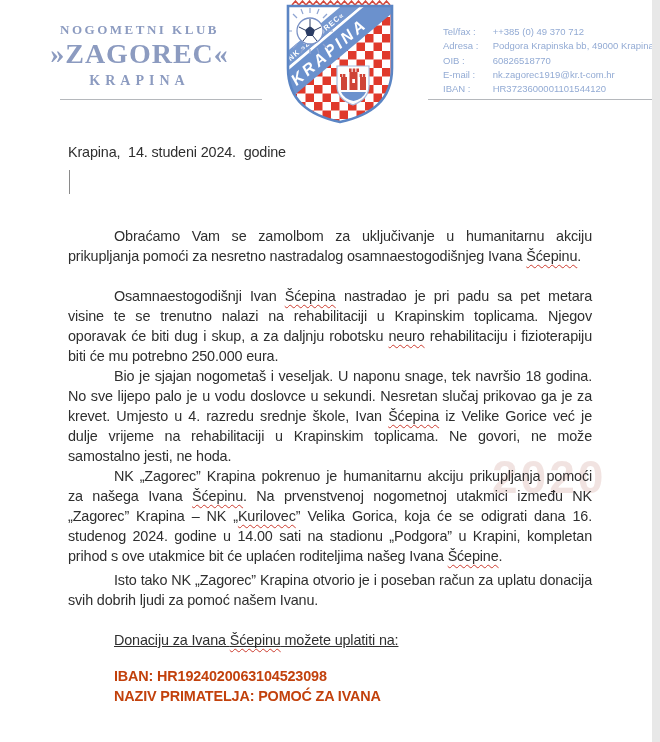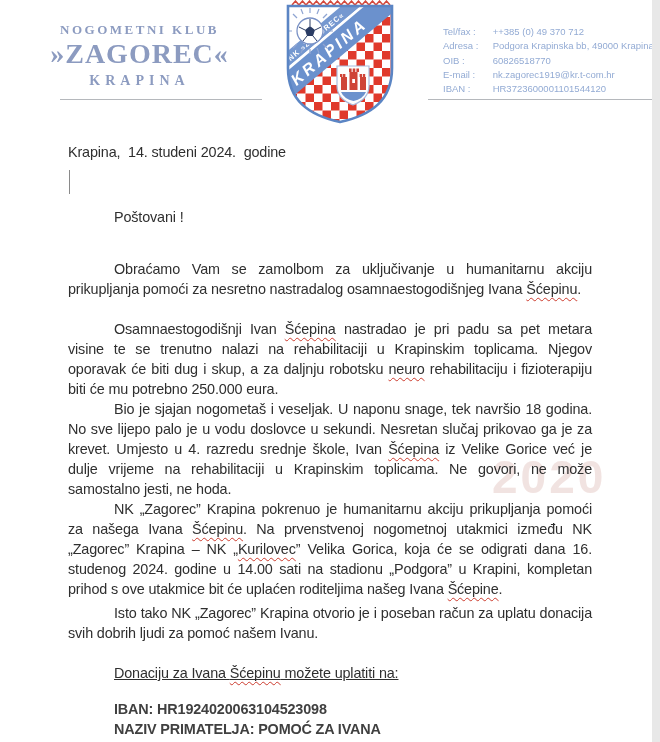--- a/index.html
+++ b/index.html
@@ -29,21 +29,21 @@
         line-height:20px;color:#2f2f2f;letter-spacing:-0.15px;}
   .dateline{margin-top:20px;white-space:pre-wrap;}
   .cursor{margin-top:8px;margin-left:1px;width:1px;height:24px;background:#8a8a8a;}
   .salutation{margin-top:13px;padding-left:46px;}
   .paras{margin:0;}
   .para{margin:0;text-align:justify;text-indent:46px;}
   .para:nth-child(1){margin-top:32px;}
   .para:nth-child(2){margin-top:20px;}
   .para:nth-child(5){margin-top:4px;}
   .donation{margin-top:20px;padding-left:46px;text-decoration:underline;}
-  .account{margin-top:16px;padding-left:46px;font-weight:bold;color:#404040;}
+  .account{margin-top:16px;padding-left:46px;font-weight:bold;color:#c2410c;}
   .sq{text-decoration:underline wavy #cc3b2e 1px;text-underline-offset:3px;
       text-decoration-skip-ink:none;}
 
   
   .watermark{position:absolute;left:492px;top:450px;font-size:46px;font-weight:bold;
              color:#e7cdc9;opacity:.55;letter-spacing:3px;pointer-events:none;}
 </style>
 </head>
 <body>
 
@@ -153,21 +153,20 @@
   </div>
 
   <div class="rule rule-left"></div>
   <div class="rule rule-right"></div>
 
   <div class="watermark">2020</div>
 
   <div class="body">
     <div class="dateline">Krapina,  14. studeni 2024.  godine</div>
     <div class="cursor"></div>
-    <div class="salutation">Poštovani !</div>
 
     <div class="paras" id="paras">
         <p class="para">Obraćamo Vam se zamolbom za uključivanje u humanitarnu akciju prikupljanja pomoći za nesretno nastradalog osamnaestogodišnjeg Ivana <span class="sq">Šćepinu</span>.</p>
         <p class="para">Osamnaestogodišnji Ivan <span class="sq">Šćepina</span> nastradao je pri padu sa pet metara visine te se trenutno nalazi na rehabilitaciji u Krapinskim toplicama. Njegov oporavak će biti dug i skup, a za daljnju robotsku <span class="sq">neuro</span> rehabilitaciju i fizioterapiju biti će mu potrebno 250.000 eura.</p>
         <p class="para">Bio je sjajan nogometaš i veseljak. U naponu snage, tek navršio 18 godina. No sve lijepo palo je u vodu doslovce u sekundi. Nesretan slučaj prikovao ga je za krevet. Umjesto u 4. razredu srednje škole, Ivan <span class="sq">Šćepina</span> iz Velike Gorice već je dulje vrijeme na rehabilitaciji u Krapinskim toplicama. Ne govori, ne može samostalno jesti, ne hoda.</p>
         <p class="para">NK „Zagorec” Krapina pokrenuo je humanitarnu akciju prikupljanja pomoći za našega Ivana <span class="sq">Šćepinu</span>. Na prvenstvenoj nogometnoj utakmici između NK „Zagorec” Krapina – NK „<span class="sq">Kurilovec</span>” Velika Gorica, koja će se odigrati dana 16. studenog 2024. godine u 14.00 sati na stadionu „Podgora” u Krapini, kompletan prihod s ove utakmice bit će uplaćen roditeljima našeg Ivana <span class="sq">Šćepine</span>.</p>
         <p class="para">Isto tako NK „Zagorec” Krapina otvorio je i poseban račun za uplatu donacija svih dobrih ljudi za pomoć našem Ivanu.</p>
       </div>
 
     <div class="donation">Donaciju za Ivana <span class="sq">Šćepinu</span> možete uplatiti na:</div>

